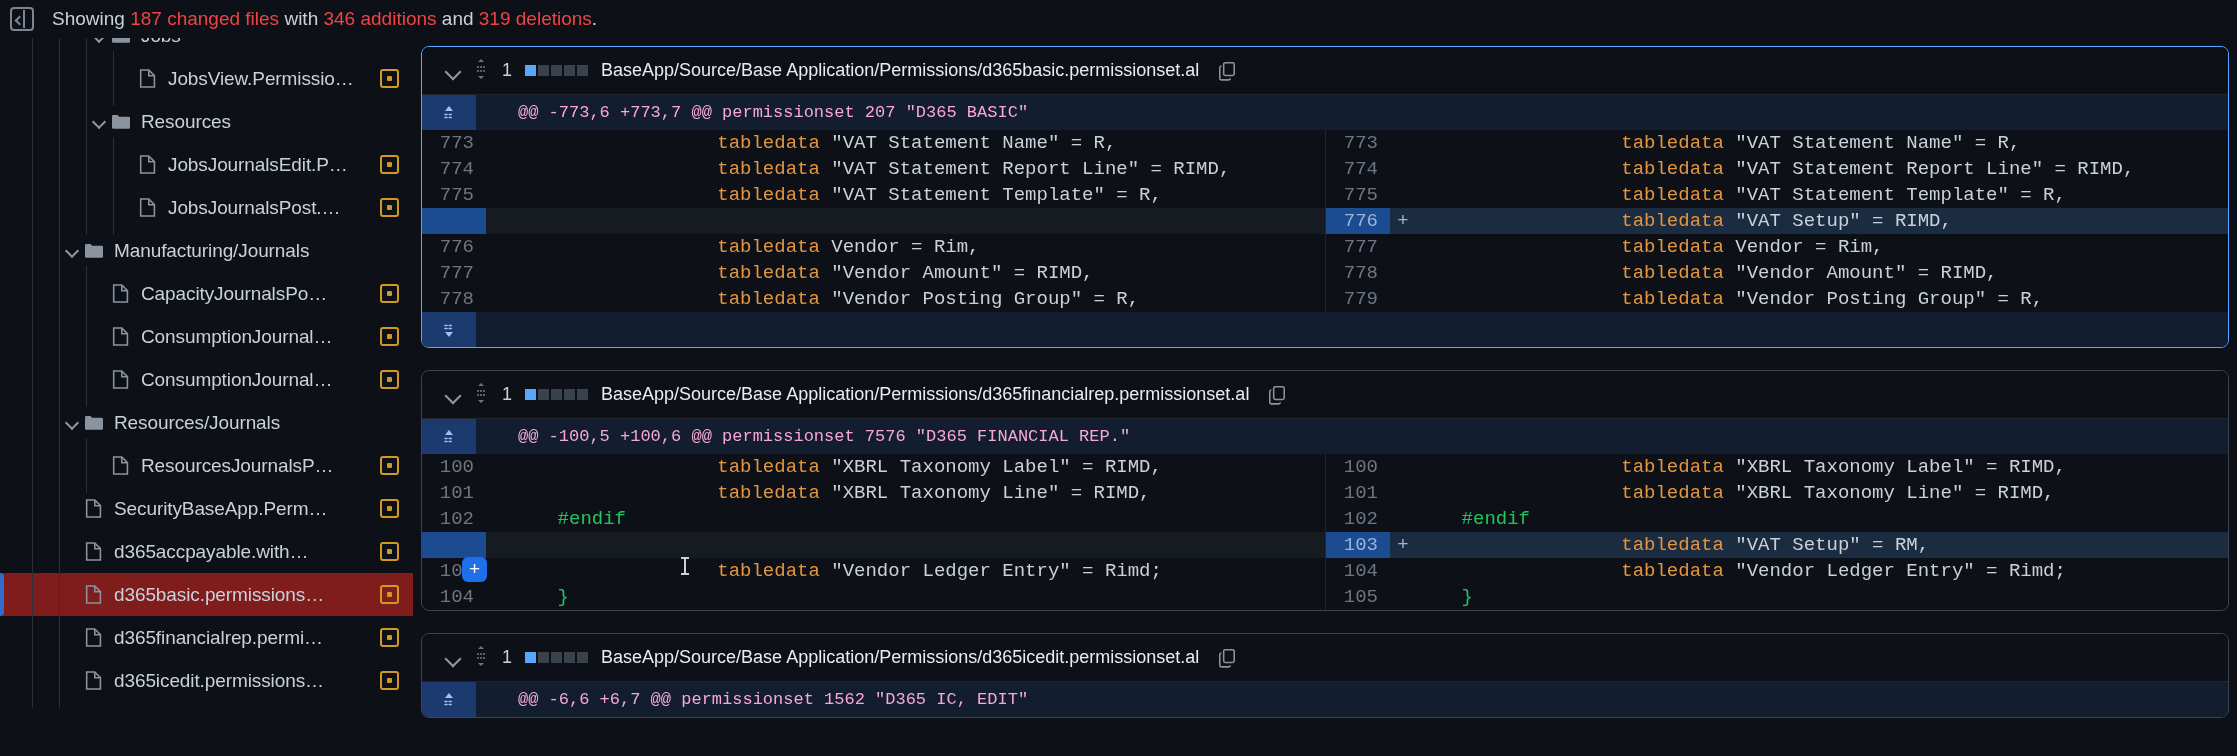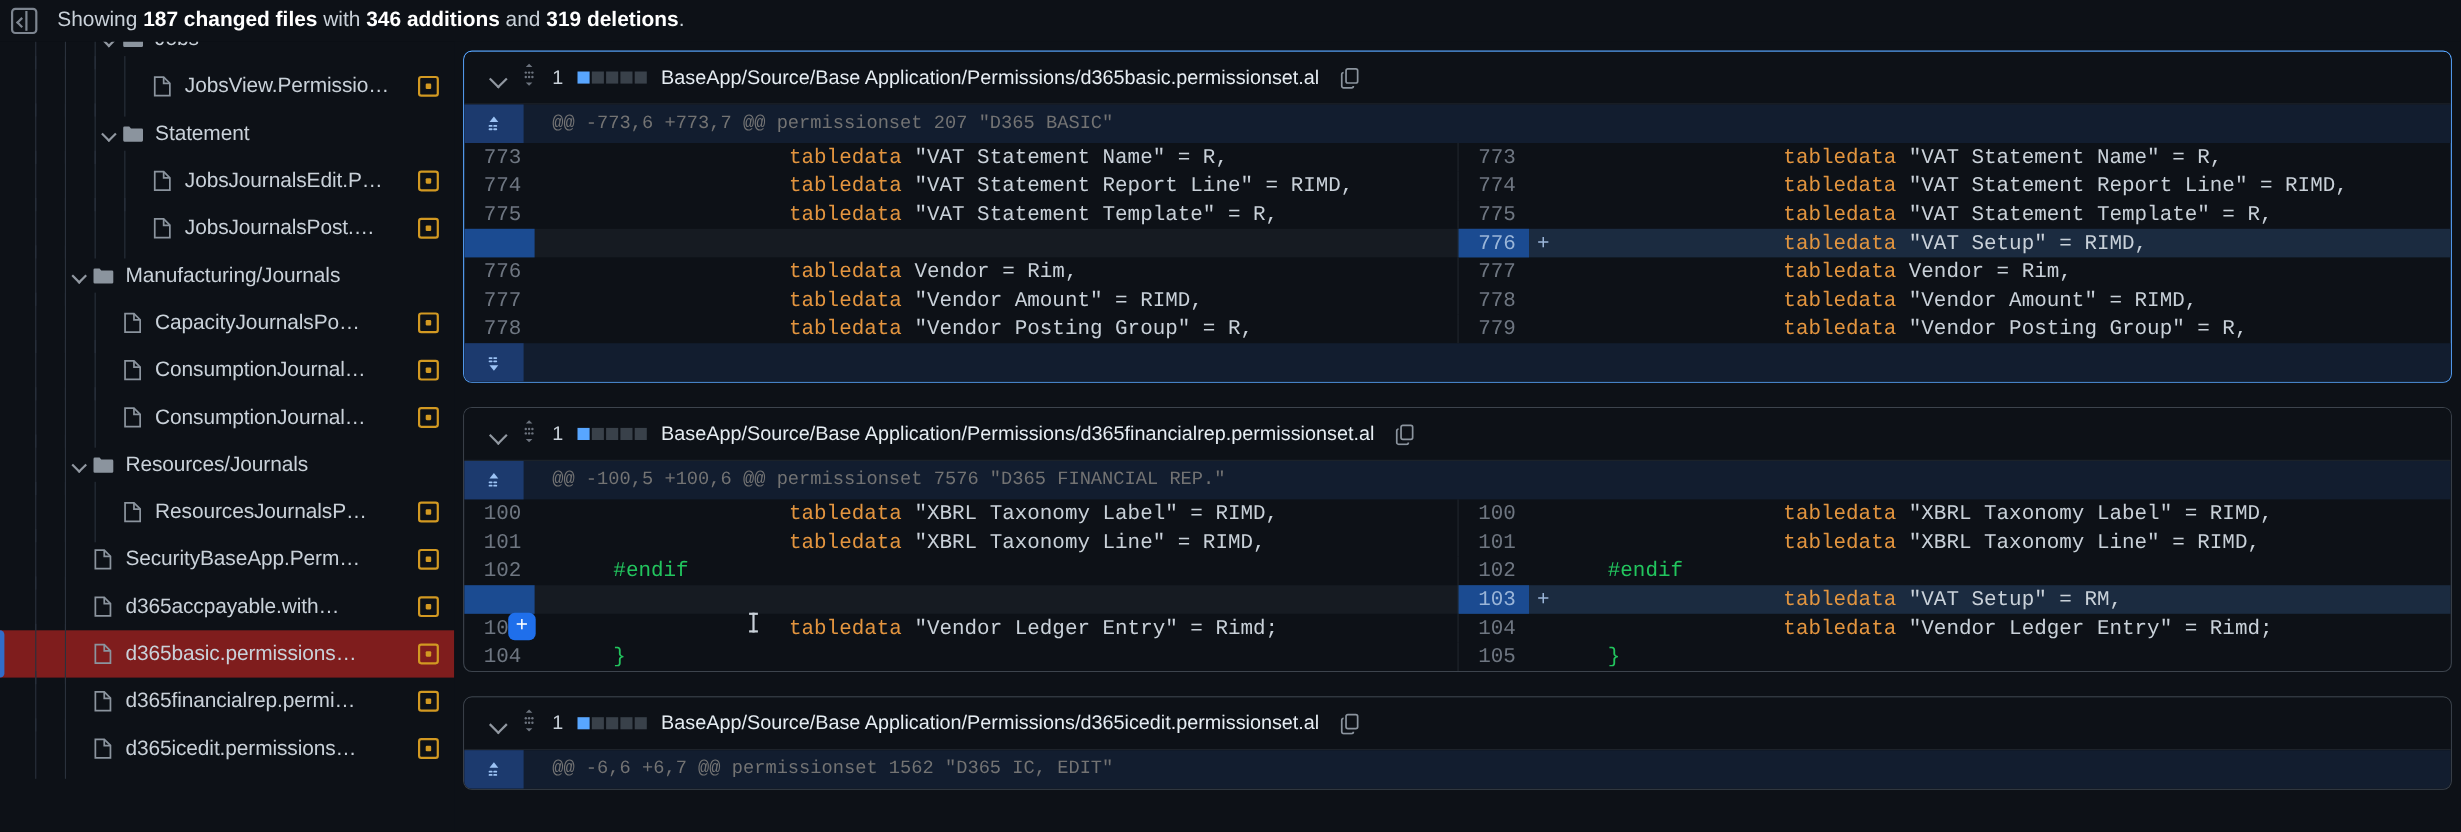--- a/index.html
+++ b/index.html
@@ -34,21 +34,21 @@
     background: #7d8590;
   }
   #banner .sq-icon::after {
     content: ""; position: absolute;
     left: 4px; top: 8px; width: 5px; height: 5px;
     border-left: 2px solid #7d8590;
     border-bottom: 2px solid #7d8590;
     transform: rotate(45deg);
   }
   #banner .txt { color: #c9d1d9; }
-  #banner b { color: #ffffff; font-weight: bold; }
+  #banner b { color: #ef4444; font-weight: normal; }
 
   
   #main { display: flex; height: 718px; }
 
   
   #sidebar {
     width: 413px; flex: none;
     background: #0d1117;
     position: relative;
     overflow: hidden;
@@ -147,23 +147,23 @@
   .hunkhead { display: flex; height: 35px; background: #121d2f; }
   .expander {
     width: 54px; flex:none; background: #1c3a6e;
     display: flex; align-items: center; justify-content: center;
     cursor: pointer;
   }
   .expander svg { display:block; }
   .hunktxt {
     flex: 1 1 auto;
     display: flex; align-items: center;
-    padding-left: 26px;
+    padding-left: 42px;
     font-family: "Liberation Mono", monospace;
-    font-size: 17px; color: #737373;
+    font-size: 17px; color: #f9a8d4;
     white-space: nowrap;
   }
 
   .drow { display: flex; height: 26px; font-size: 19px; }
   .dside { display: flex; width: 50%; min-width: 0; }
   .dside.right { border-left: 1px solid #21262d; }
   .lno {
     width: 64px; flex: none;
     text-align: right; padding-right: 12px;
     color: #6e7681; line-height: 26px;
@@ -263,21 +263,21 @@
         </div>
         <div style="width: 88px; flex: 0 0 auto;"></div>
         <div class="tw">
           <span class="chev"></span>
         </div>
         <div class="ficon">
           <svg width="20" height="17" viewBox="0 0 20 17">
             <path d="M1 3.2a1.2 1.2 0 0 1 1.2-1.2h4.3l1.6 1.8h9.7a1.2 1.2 0 0 1 1.2 1.2v9.6a1.2 1.2 0 0 1-1.2 1.2H2.2A1.2 1.2 0 0 1 1 14.6z" fill="#8b949e"></path>
           </svg>
         </div>
-        <div class="tlabel folder">Statement</div>
+        <div class="tlabel folder">Resources</div>
       </div>
       <div class="tree-row">
         <div class="guides">
           <div class="guide" style="left: 32px;"></div>
           <div class="guide" style="left: 59px;"></div>
           <div class="guide" style="left: 86px;"></div>
           <div class="guide" style="left: 113px;"></div>
         </div>
         <div style="width: 115px; flex: 0 0 auto;"></div>
         <div class="tw"></div>

